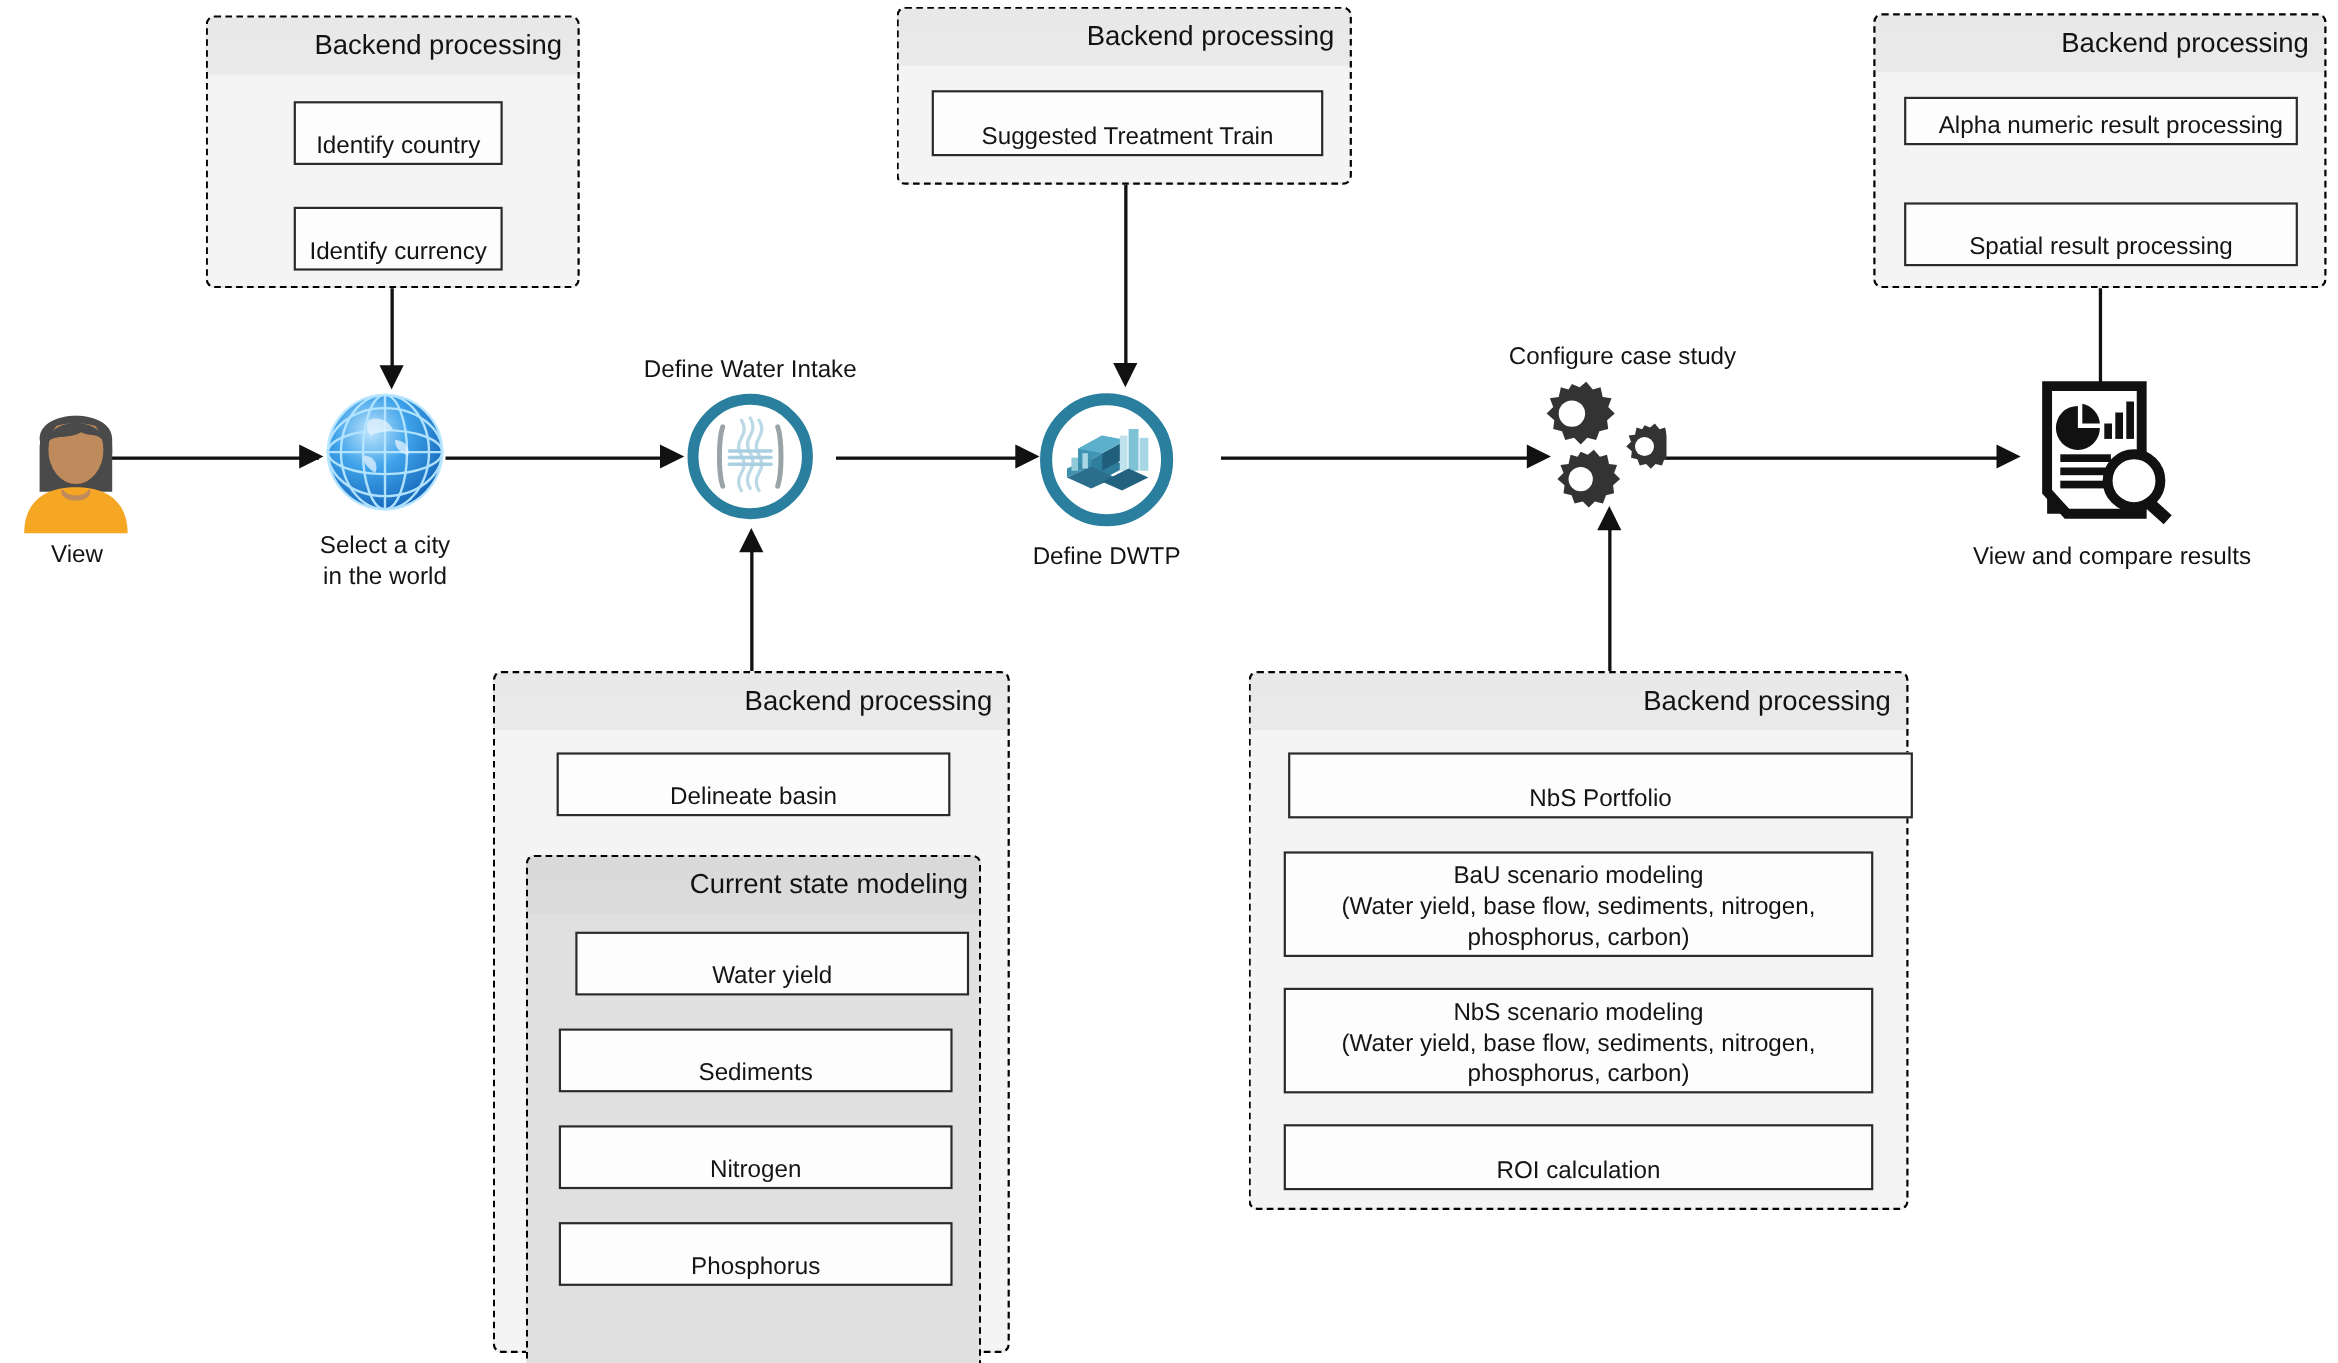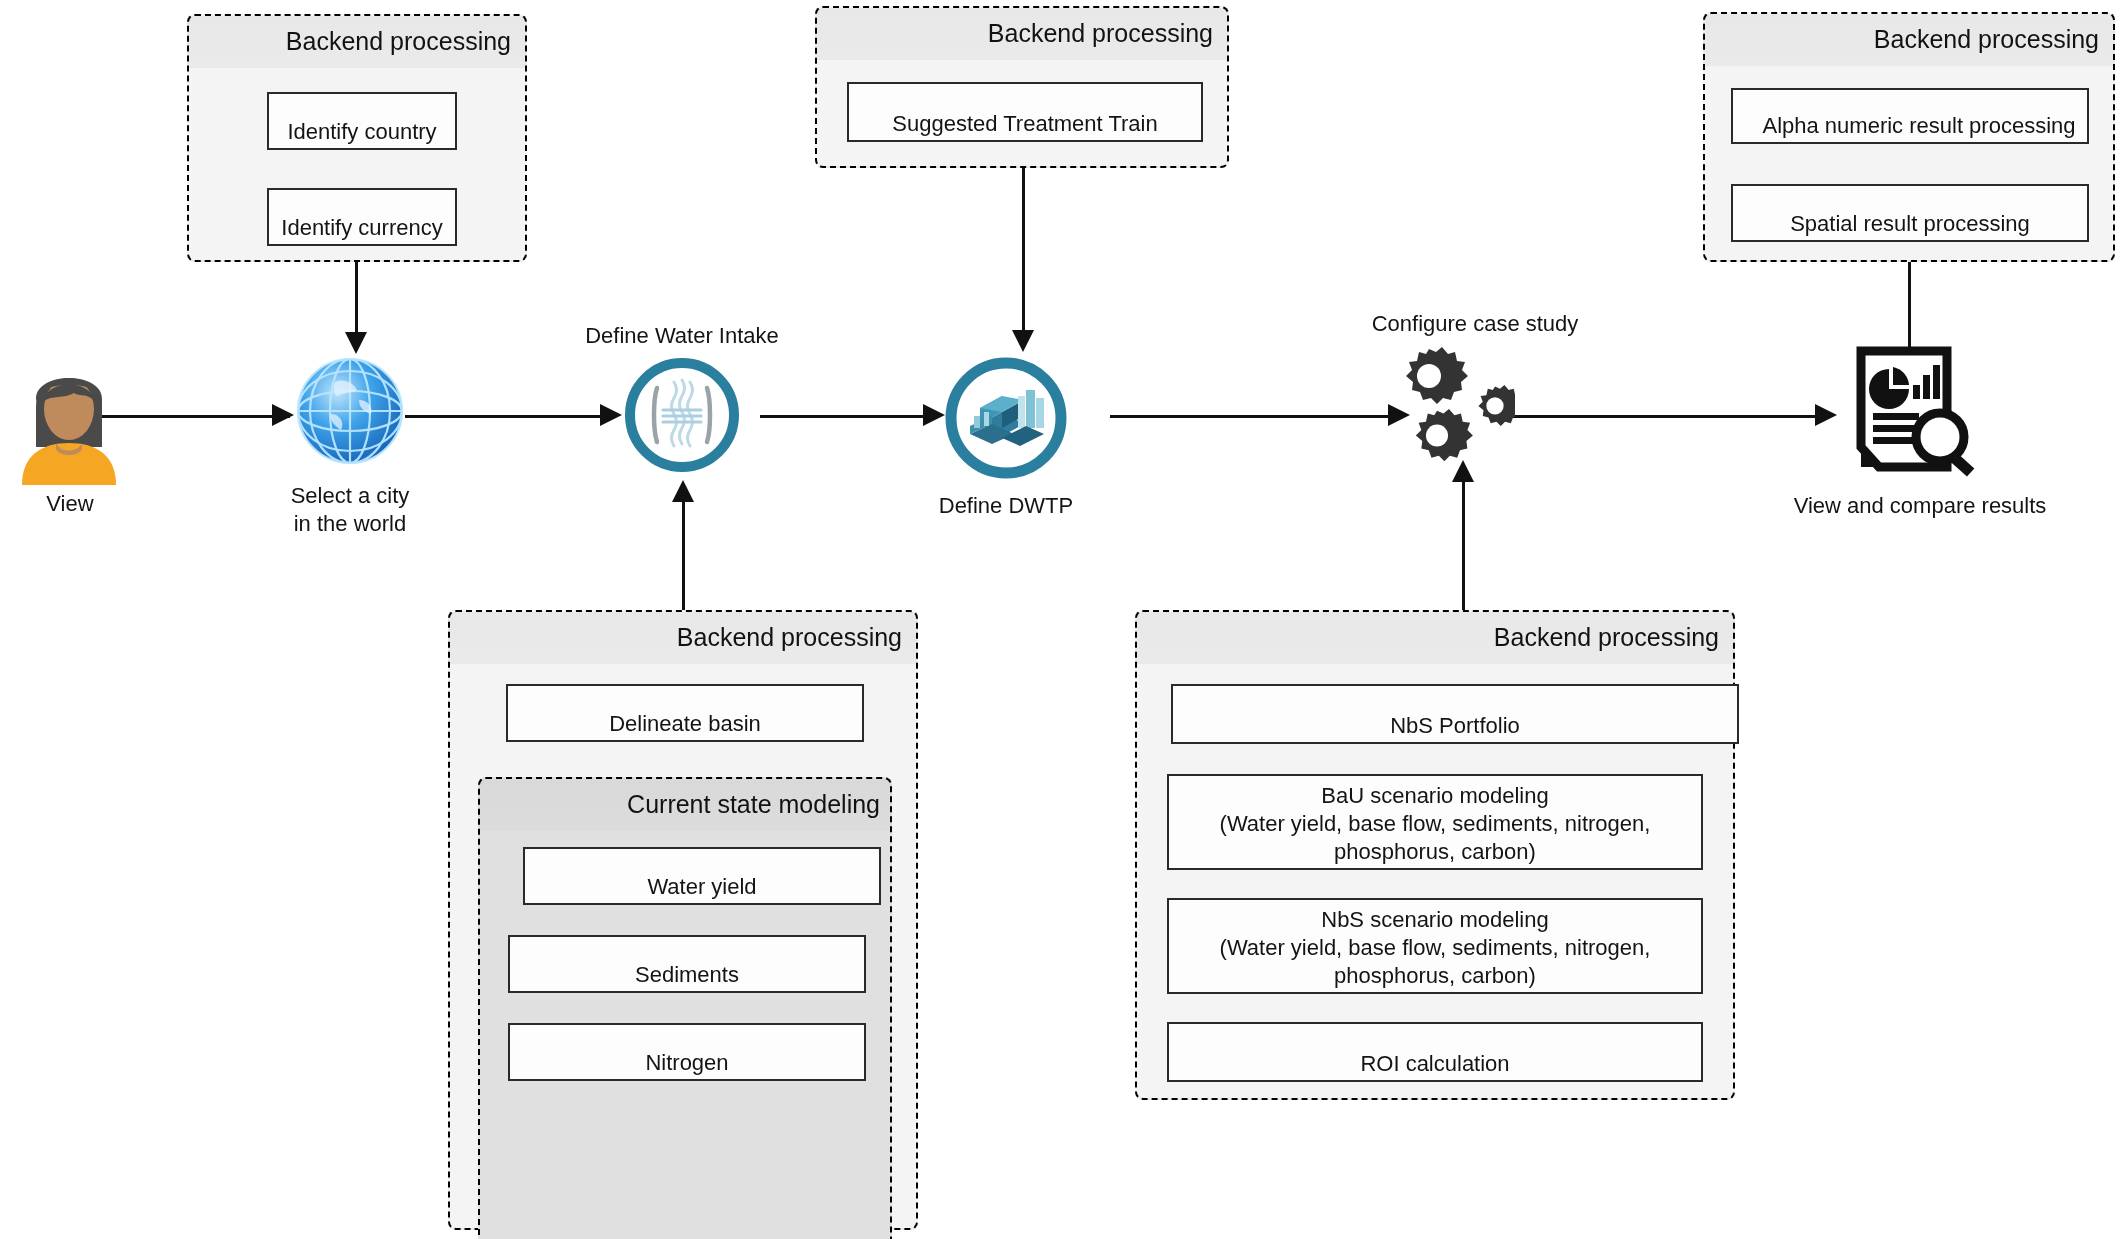--- a/index.html
+++ b/index.html
@@ -154,21 +154,21 @@
 
   <div class="group" style="left:815px; top:6px; width:414px; height:162px;">
     <div class="group-title">Backend processing</div>
     <div class="pbox" style="left:30px; top:74px; width:356px; height:60px;">
       <span>Suggested Treatment Train</span>
     </div>
   </div>
 
   <div class="group" style="left:1703px; top:12px; width:412px; height:250px;">
     <div class="group-title">Backend processing</div>
-    <div class="pbox" style="left:26px; top:74px; width:358px; height:56px;padding-left:26px;">
+    <div class="pbox" style="left:26px; top:74px; width:358px; height:44px;padding-left:26px;">
       <span>Alpha numeric result processing</span>
     </div>
     <div class="pbox" style="left:26px; top:170px; width:358px; height:58px;">
       <span>Spatial result processing</span>
     </div>
   </div>
 
   <div class="group" style="left:448px; top:610px; width:470px; height:620px;">
     <div class="group-title">Backend processing</div>
     <div class="pbox" style="left:56px; top:72px; width:358px; height:58px;">
@@ -178,20 +178,23 @@
     <div class="group-inner" style="left:28px; top:165px; width:414px; height:532px;">
       <div class="group-title" style="right:10px;">Current state modeling</div>
       <div class="pbox" style="left:28px; top:68px; width:358px; height:58px;margin-left:15px;">
         <span>Water yield</span>
       </div>
       <div class="pbox" style="left:28px; top:156px; width:358px; height:58px;">
         <span>Sediments</span>
       </div>
       <div class="pbox" style="left:28px; top:244px; width:358px; height:58px;">
         <span>Nitrogen</span>
+      </div>
+      <div class="pbox" style="left:28px; top:332px; width:358px; height:58px;">
+        <span>Phosphorus</span>
       </div>
     </div>
   </div>
 
   <div class="group" style="left:1135px; top:610px; width:600px; height:490px;">
     <div class="group-title">Backend processing</div>
     <div class="pbox" style="left:34px; top:72px; width:568px; height:60px;">
       <span>NbS Portfolio</span>
     </div>
     <div class="pbox" style="left:30px; top:162px; width:536px; height:96px;">

